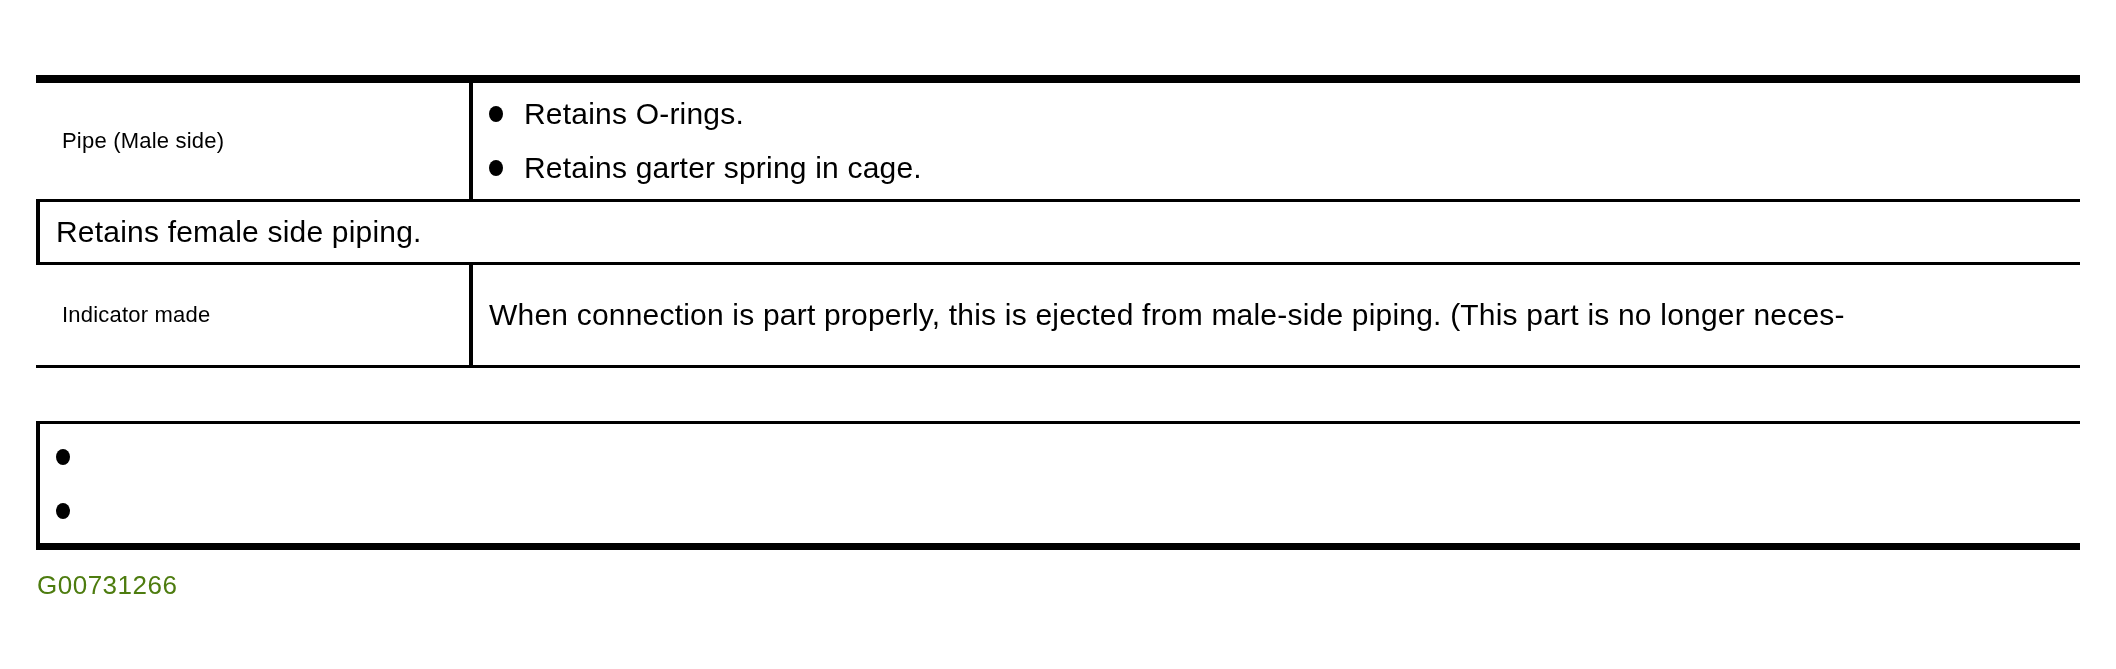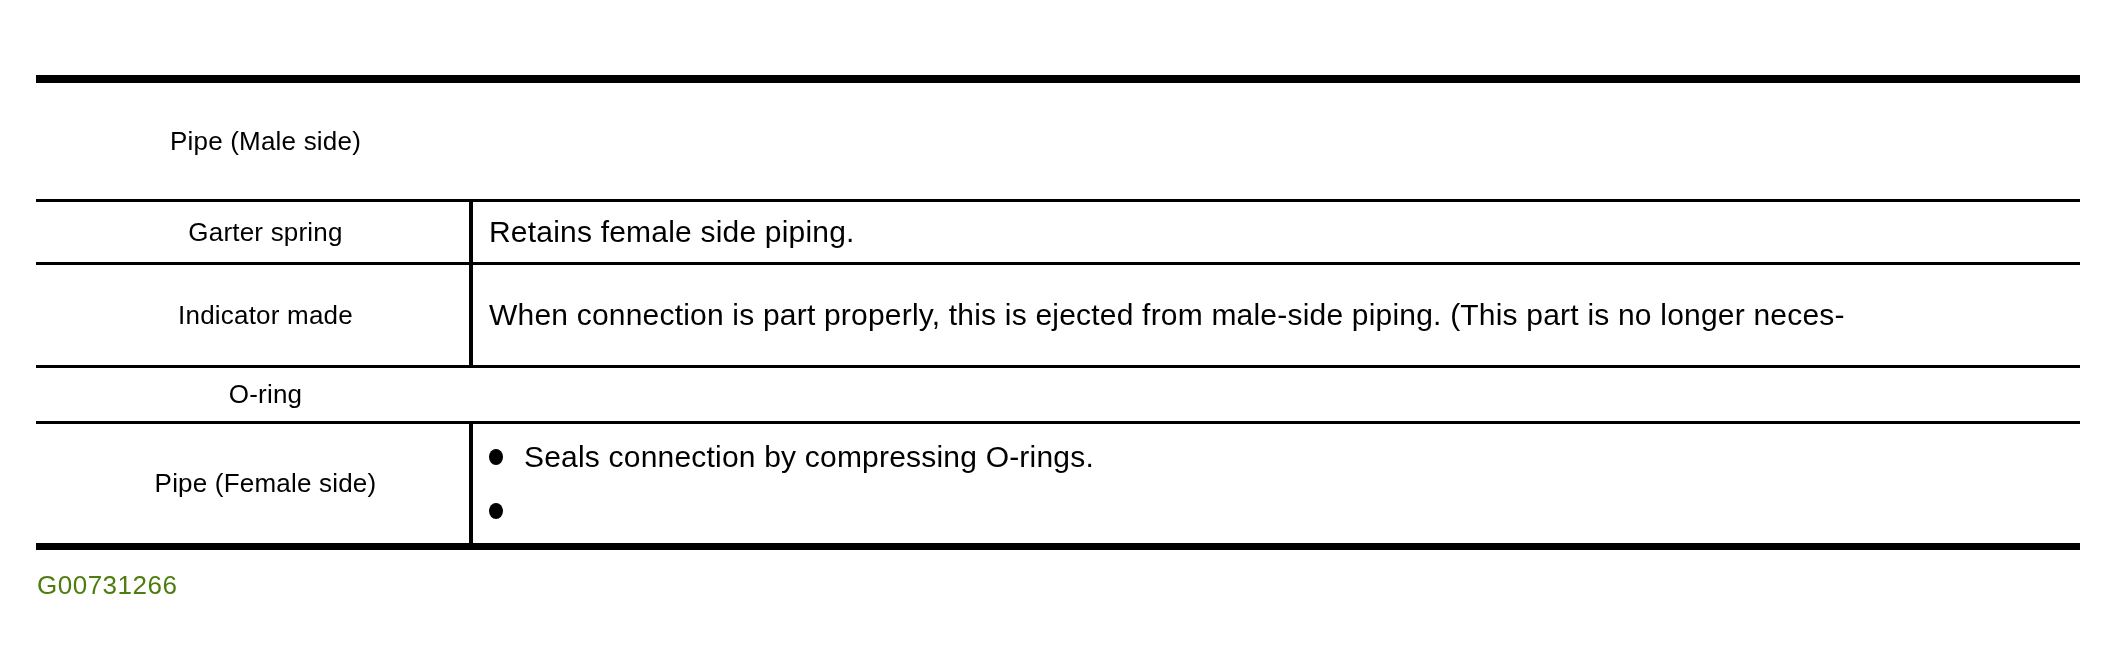--- a/index.html
+++ b/index.html
@@ -37,24 +37,23 @@
   .row-3 { height: 100px; }
   .row-4 { height: 53px; }
   .row-5 { height: 119px; }
   .part-cell {
     width: 433px;
     flex: 0 0 433px;
     display: flex;
     align-items: center;
     padding-left: 26px;
     box-sizing: border-box;
-    font-size: 26px;
+    font-size: 22px;
     letter-spacing: 0.2px;
     white-space: nowrap;
-    justify-content: center;
   }
   .desc-cell {
     flex: 1 1 auto;
     border-left: 4px solid #000;
     display: flex;
     flex-direction: column;
     justify-content: center;
     padding-left: 16px;
     box-sizing: border-box;
     font-size: 30px;
@@ -91,58 +90,58 @@
 <body>
 
 <div class="page">
 
   <div class="parts-table">
 
     <div class="trow row-1">
       <div class="part-cell">
         <span>Pipe (Male side)</span>
       </div>
+      <div class="desc-cell">
+        <div class="line bullet-line">
+          <span class="bullet"></span>
+          <span>Retains O-rings.</span>
+        </div>
+        <div class="line bullet-line">
+          <span class="bullet"></span>
+          <span>Retains garter spring in cage.</span>
+        </div>
+      </div>
     </div>
 
     <div class="trow row-2">
-      <div class="part-cell">
-        <span>Garter spring</span>
-      </div>
       <div class="desc-cell">
         <div class="line single-line">
           <span>Retains female side piping.</span>
         </div>
       </div>
     </div>
 
     <div class="trow row-3">
       <div class="part-cell">
         <span>Indicator made</span>
       </div>
       <div class="desc-cell">
         <div class="line para-line">
           <span>When connection is part properly, this is ejected from male-side piping. (This part is no longer neces-</span>
         </div>
       </div>
     </div>
 
     <div class="trow row-4">
-      <div class="part-cell">
-        <span>O-ring</span>
-      </div>
     </div>
 
     <div class="trow row-5">
-      <div class="part-cell">
-        <span>Pipe (Female side)</span>
-      </div>
       <div class="desc-cell">
         <div class="line bullet-line">
           <span class="bullet"></span>
-          <span>Seals connection by compressing O-rings.</span>
         </div>
         <div class="line bullet-line">
           <span class="bullet"></span>
         </div>
       </div>
     </div>
 
   </div>
 
   <div class="figure-id">G00731266</div>

